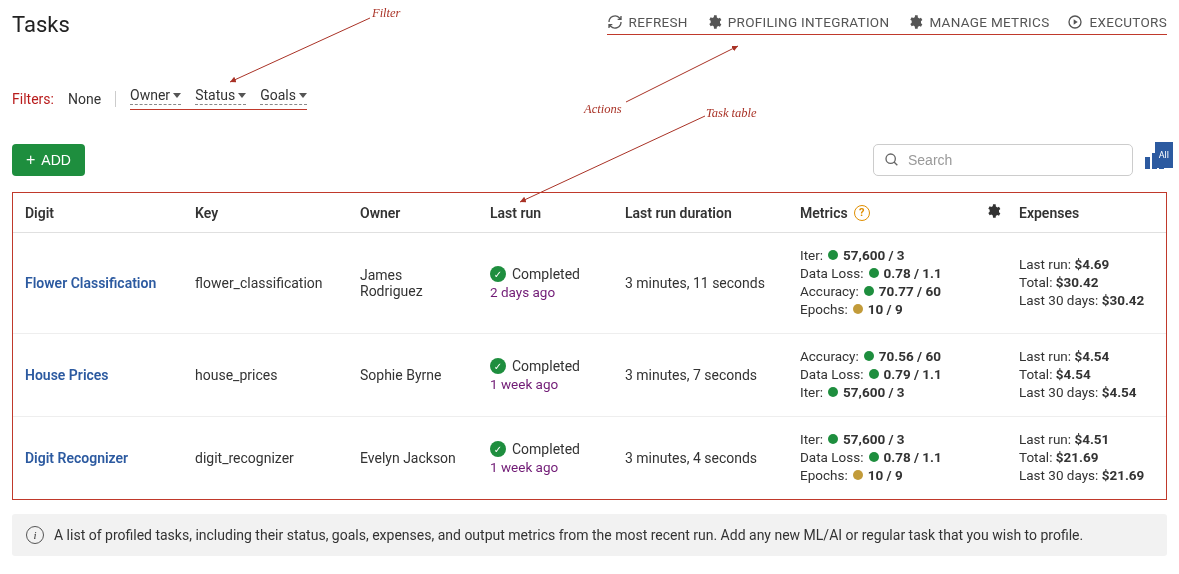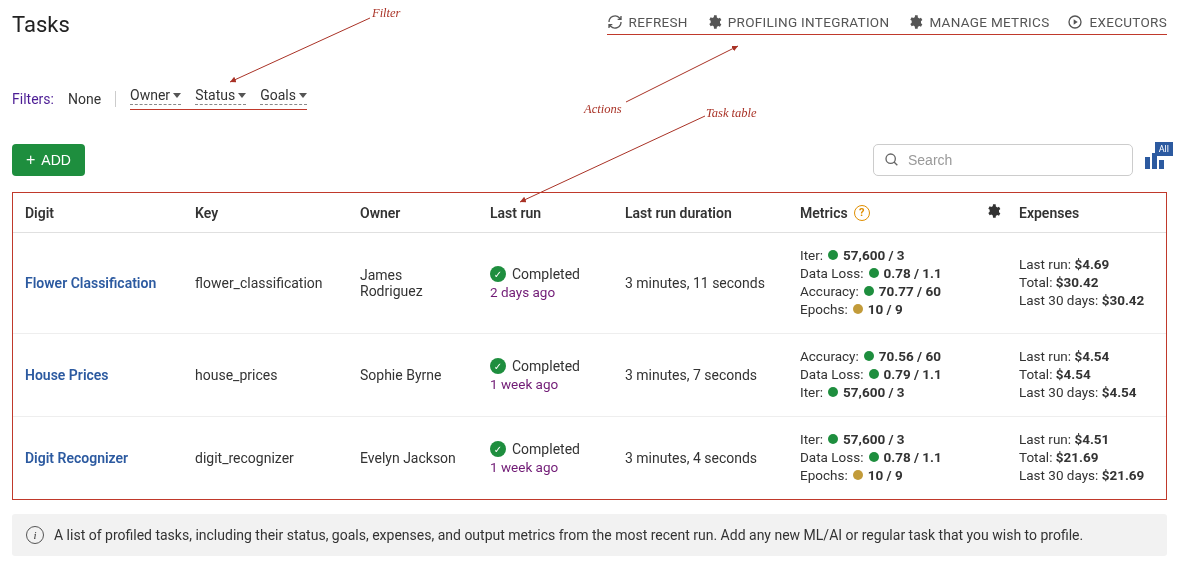--- a/index.html
+++ b/index.html
@@ -17,35 +17,35 @@
   .page-title { font-size: 22px; font-weight: 400; color: #222; margin: 0; }
   .actions { display: flex; gap: 18px; align-items: center; border-bottom: 1.5px solid #c0392b; padding-bottom: 4px; }
   .action-item { display: inline-flex; align-items: center; gap: 6px; color: #555; font-size: 13.5px; letter-spacing: .3px; cursor: pointer; }
   .action-item svg { width: 16px; height: 16px; }
   
   .anno { position: absolute; color: #a93226; font-size: 12.5px; font-family: "Times New Roman", serif; font-style: italic; pointer-events: none; }
   svg.arrows { position: absolute; left:0; top:0; pointer-events:none; }
   .topwrap { position: relative; height: 110px; }
   
   .filters-row { display: flex; align-items: center; gap: 14px; margin-top: 50px; font-size: 14px; }
-  .filters-label { color: #4c1d95; }
+  .filters-label { color: #b91c1c; }
   .filters-none { color: #333; border-right: 1px solid #ccc; padding-right: 14px; }
   .filter-drop { display:inline-flex; align-items:center; gap:3px; color:#333; cursor:pointer; border-bottom:1px dashed #888; padding-bottom:1px; }
   .filters-underline { border-bottom: 1.5px solid #c0392b; padding-bottom: 4px; display:flex; gap:14px; }
   .caret { width:0;height:0;border-left:4px solid transparent;border-right:4px solid transparent;border-top:5px solid #555; display:inline-block;}
   
   .tool-row { display:flex; justify-content:space-between; align-items:center; margin-top: 22px; }
   .btn-add { background:#1e8e3e; color:#fff; border:none; border-radius:4px; padding:8px 14px; font-size:14px; font-weight:500; display:inline-flex; align-items:center; gap:6px; cursor:pointer; }
   .btn-add .plus { font-size:16px; line-height:1; }
   .right-tools { display:flex; align-items:center; gap:12px; }
   .search-box { display:flex; align-items:center; border:1px solid #ccc; border-radius:5px; padding:6px 10px; width:260px; color:#888; }
   .search-box input { border:none; outline:none; flex:1; font-size:14px; margin-left:6px; color:#333; }
   .search-box input::placeholder { color:#999; }
   .col-icon { position:relative; display:inline-flex; align-items:flex-end; cursor:pointer; }
-  .col-icon .badge { position:absolute; top:-9px; right:-6px; background:#2c5aa0; color:#fff; font-size:9px; border-radius:0; padding:2px 4px; }
+  .col-icon .badge { position:absolute; top:-9px; right:-6px; background:#2c5aa0; color:#fff; font-size:9px; border-radius:0; padding:8px 4px; }
   
   .table-wrap { border:1px solid #c0392b; margin-top: 16px; position:relative; }
   table { width:100%; border-collapse: collapse; }
   thead th { text-align:left; font-weight:600; color:#333; font-size:14px; padding:10px 12px; border-bottom:1px solid #e0e0e0; }
   tbody td { padding:14px 12px; border-top:1px solid #eee; vertical-align:middle; font-size:14px; color:#333; }
   .task-name { color:#2c5aa0; font-weight:600; cursor:pointer; }
   .status-cell { display:flex; flex-direction:column; gap:2px; }
   .status-line { display:flex; align-items:center; gap:6px; }
   .status-circle { width:16px; height:16px; border-radius:50%; background:#1e8e3e; display:inline-flex; align-items:center; justify-content:center; color:#fff; font-size:10px; }
   .sub { color:#701a75; font-size:13.5px; }

